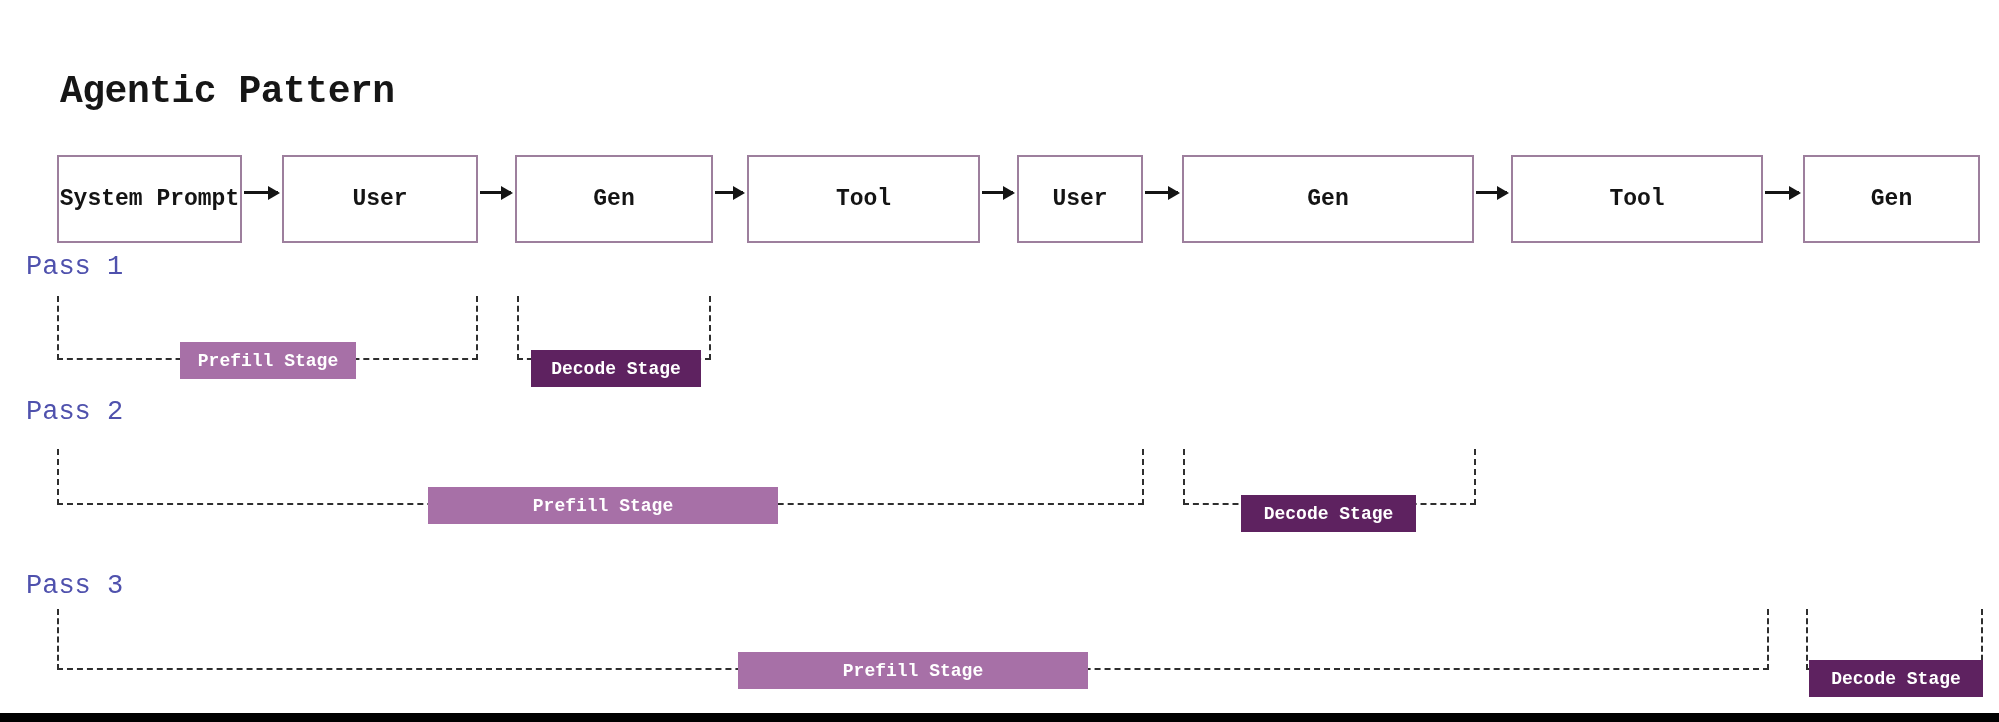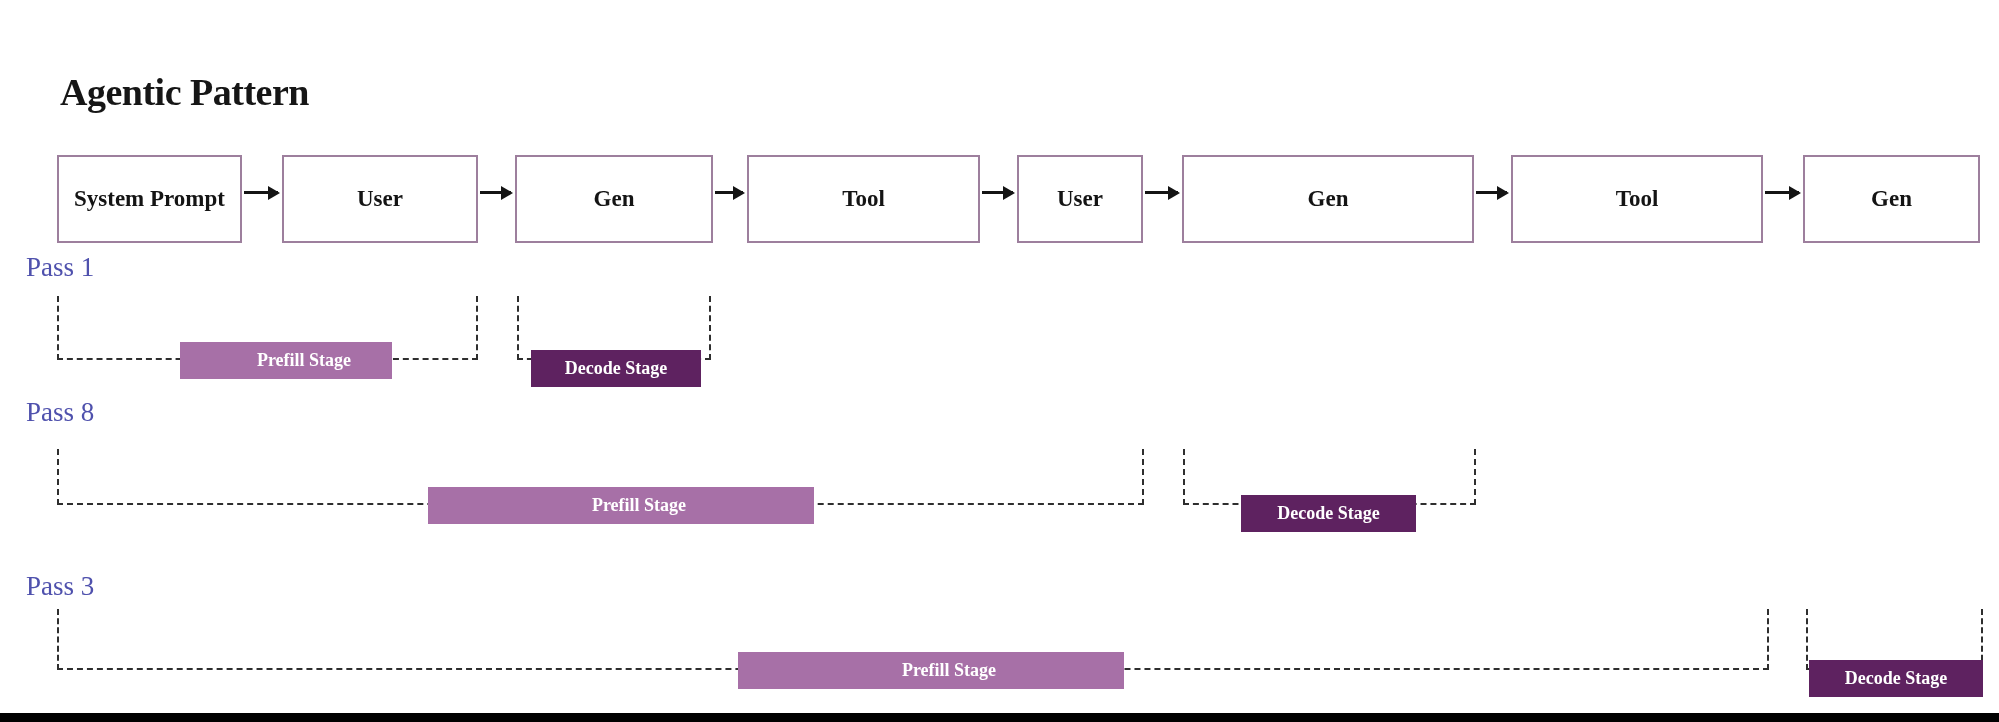--- a/index.html
+++ b/index.html
@@ -1,21 +1,21 @@
 <!DOCTYPE html>
 <html style="--prefill: #a770a7; --decode: #5e2260; --box-border: #9d7f9d; --pass-label: #4f51ad; --dash: #2e2e2e; --bottom-bar: #000000;"><head>
 <meta charset="utf-8">
 <style>
   html,body{margin:0;padding:0;background:#ffffff;}
   .canvas{
     position:relative;
     width:1999px;
     height:722px;
     background:#ffffff;
-    font-family:Liberation Serif, serif;
+    font-family:Liberation Mono, monospace;
     overflow:hidden;
   }
   .page-title{
     position:absolute;
     left:60px; top:70px;
     font-size:38px;
     font-weight:800;
     letter-spacing:-0.5px;
     color:#161616;
   }
@@ -71,21 +71,21 @@
     position:absolute;
     height:37px;
     display:flex;
     align-items:center;
     justify-content:center;
     color:#ffffff;
     font-size:18px;
     font-weight:700;
     white-space:nowrap;
   }
-  .prefill{background:var(--prefill);padding-left:36px;}
+  .prefill{background:var(--prefill);}
   .decode{background:var(--decode);margin-top:8px;}
   .bottom-bar{
     position:absolute;
     left:0;bottom:0;
     width:100%;
     height:9px;
     background:var(--bottom-bar);
   }
 </style>
 </head>
@@ -111,21 +111,21 @@
   <div class="arrow" style="left:1145px;width:33px;"></div>
   <div class="arrow" style="left:1476px;width:31px;"></div>
   <div class="arrow" style="left:1765px;width:34px;"></div>
 
   <div class="pass-label" style="top:252px;">Pass 1</div>
   <div class="bracket" style="left:57px;top:296px;width:421px;height:64px;"></div>
   <div class="bracket" style="left:517px;top:296px;width:194px;height:64px;"></div>
   <div class="stage-bar prefill" style="left:180px;top:342px;width:176px;">Prefill Stage</div>
   <div class="stage-bar decode" style="left:531px;top:342px;width:170px;">Decode Stage</div>
 
-  <div class="pass-label" style="top:397px;">Pass 8</div>
+  <div class="pass-label" style="top:397px;">Pass 2</div>
   <div class="bracket" style="left:57px;top:449px;width:1087px;height:56px;"></div>
   <div class="bracket" style="left:1183px;top:449px;width:293px;height:56px;"></div>
   <div class="stage-bar prefill" style="left:428px;top:487px;width:350px;">Prefill Stage</div>
   <div class="stage-bar decode" style="left:1241px;top:487px;width:175px;">Decode Stage</div>
 
   <div class="pass-label" style="top:571px;">Pass 3</div>
   <div class="bracket" style="left:57px;top:609px;width:1712px;height:61px;"></div>
   <div class="bracket" style="left:1806px;top:609px;width:177px;height:61px;"></div>
   <div class="stage-bar prefill" style="left:738px;top:652px;width:350px;">Prefill Stage</div>
   <div class="stage-bar decode" style="left:1809px;top:652px;width:174px;">Decode Stage</div>

